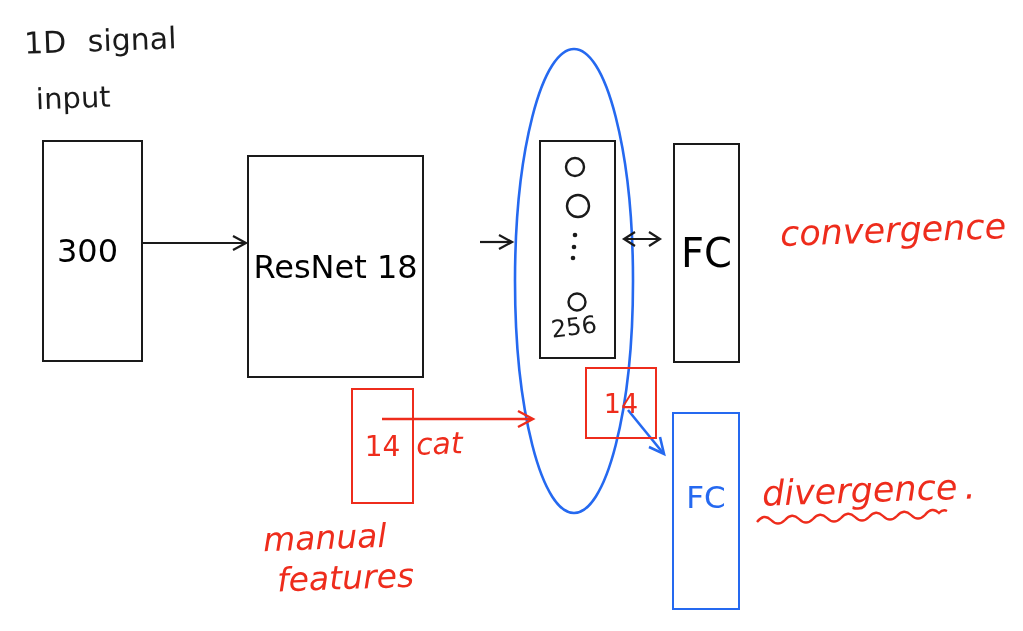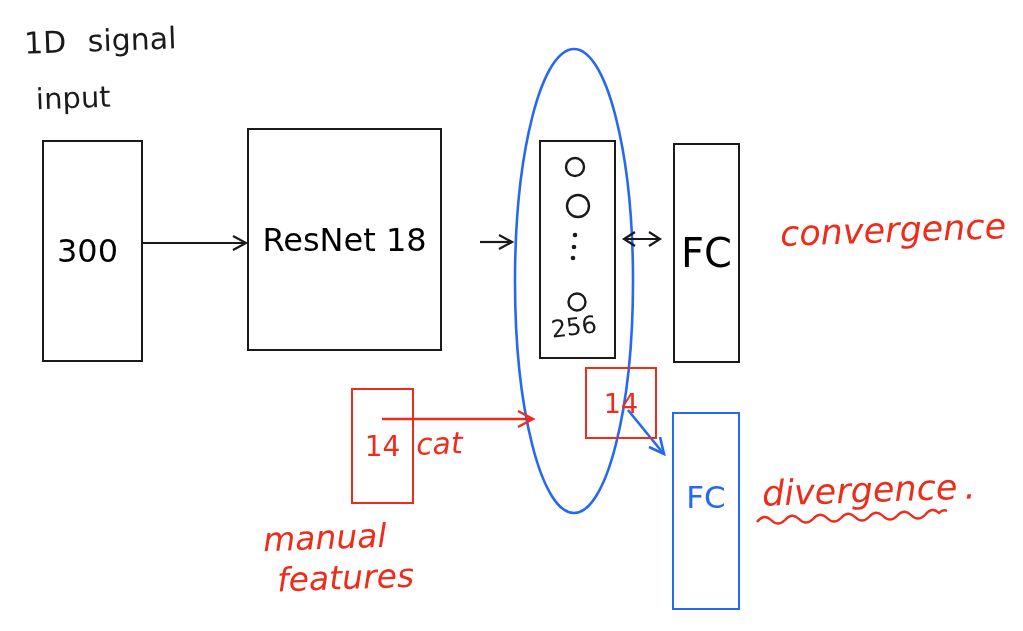--- a/index.html
+++ b/index.html
@@ -65,21 +65,21 @@
     <path d="M757 522 q7,-9 14,-2 q7,7 14,0 q7,-8 14,-1 q7,7 14,0 q7,-8 14,-1 q7,7 14,0 q7,-8 14,-1 q7,7 14,0 q7,-8 14,-1 q7,7 14,0 q7,-8 14,-1 q7,7 14,0 q7,-9 14,-2 q4,-4 8,-2" fill="none" stroke="#ee2c1c" stroke-width="2.4"></path>
   </svg>
 
   <div class="label hand" style="left:24px; top:23px; font-size:30px; word-spacing:12px;">1D signal</div>
   <div class="label hand" style="left:36px; top:81px; font-size:29px;">input</div>
 
   <div class="box" style="left:42px; top:140px; width:101px; height:222px;">
     <span style="font-size:32px; margin-right:10px;">300</span>
   </div>
 
-  <div class="box" style="left:247px; top:128px; width:195px; height:223px;">
+  <div class="box" style="left:247px; top:155px; width:177px; height:223px;">
     <span style="font-size:32px;">ResNet 18</span>
   </div>
 
   <div class="box" style="left:539px; top:140px; width:77px; height:219px;"></div>
   <div class="label" style="left:551px; top:313px; font-size:24px; transform:rotate(-7deg);">256</div>
 
   <div class="box" style="left:673px; top:143px; width:67px; height:220px;">
     <span style="font-size:40px;">FC</span>
   </div>
 

